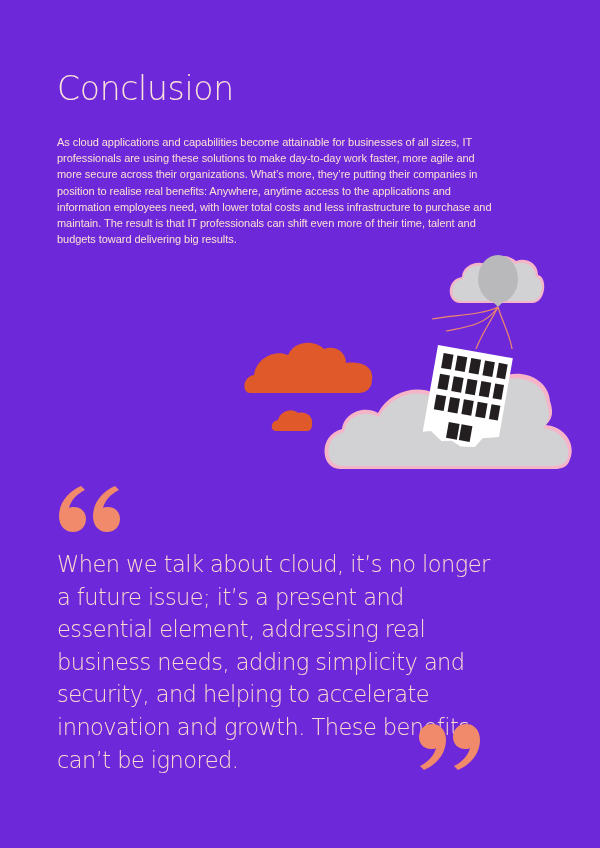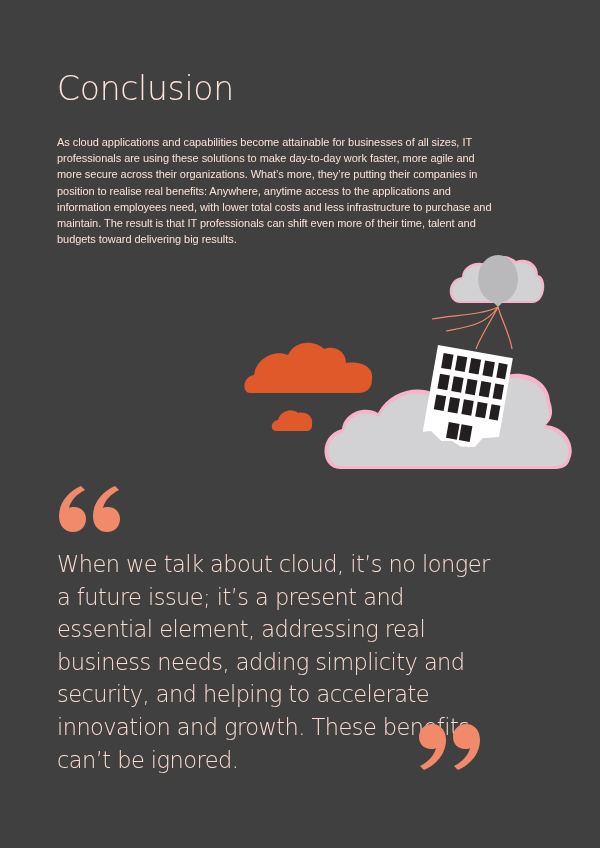--- a/index.html
+++ b/index.html
@@ -11,21 +11,21 @@
       height: 848px;
       background: #D83B01;
       position: relative;
       overflow: hidden;
       font-family: "DejaVu Sans", "Liberation Sans", sans-serif;
     }
     .page {
       position: absolute;
       left: 0; top: 0;
       width: 600px; height: 848px;
-      background: #404040;
+      background: #6d28d9;
     }
     .title {
       position: absolute;
       left: 57px;
       top: 72px;
       margin: 0;
       font-family: "DejaVu Sans", sans-serif;
       font-weight: 200;
       font-size: 33px;
       letter-spacing: -0.3px;

